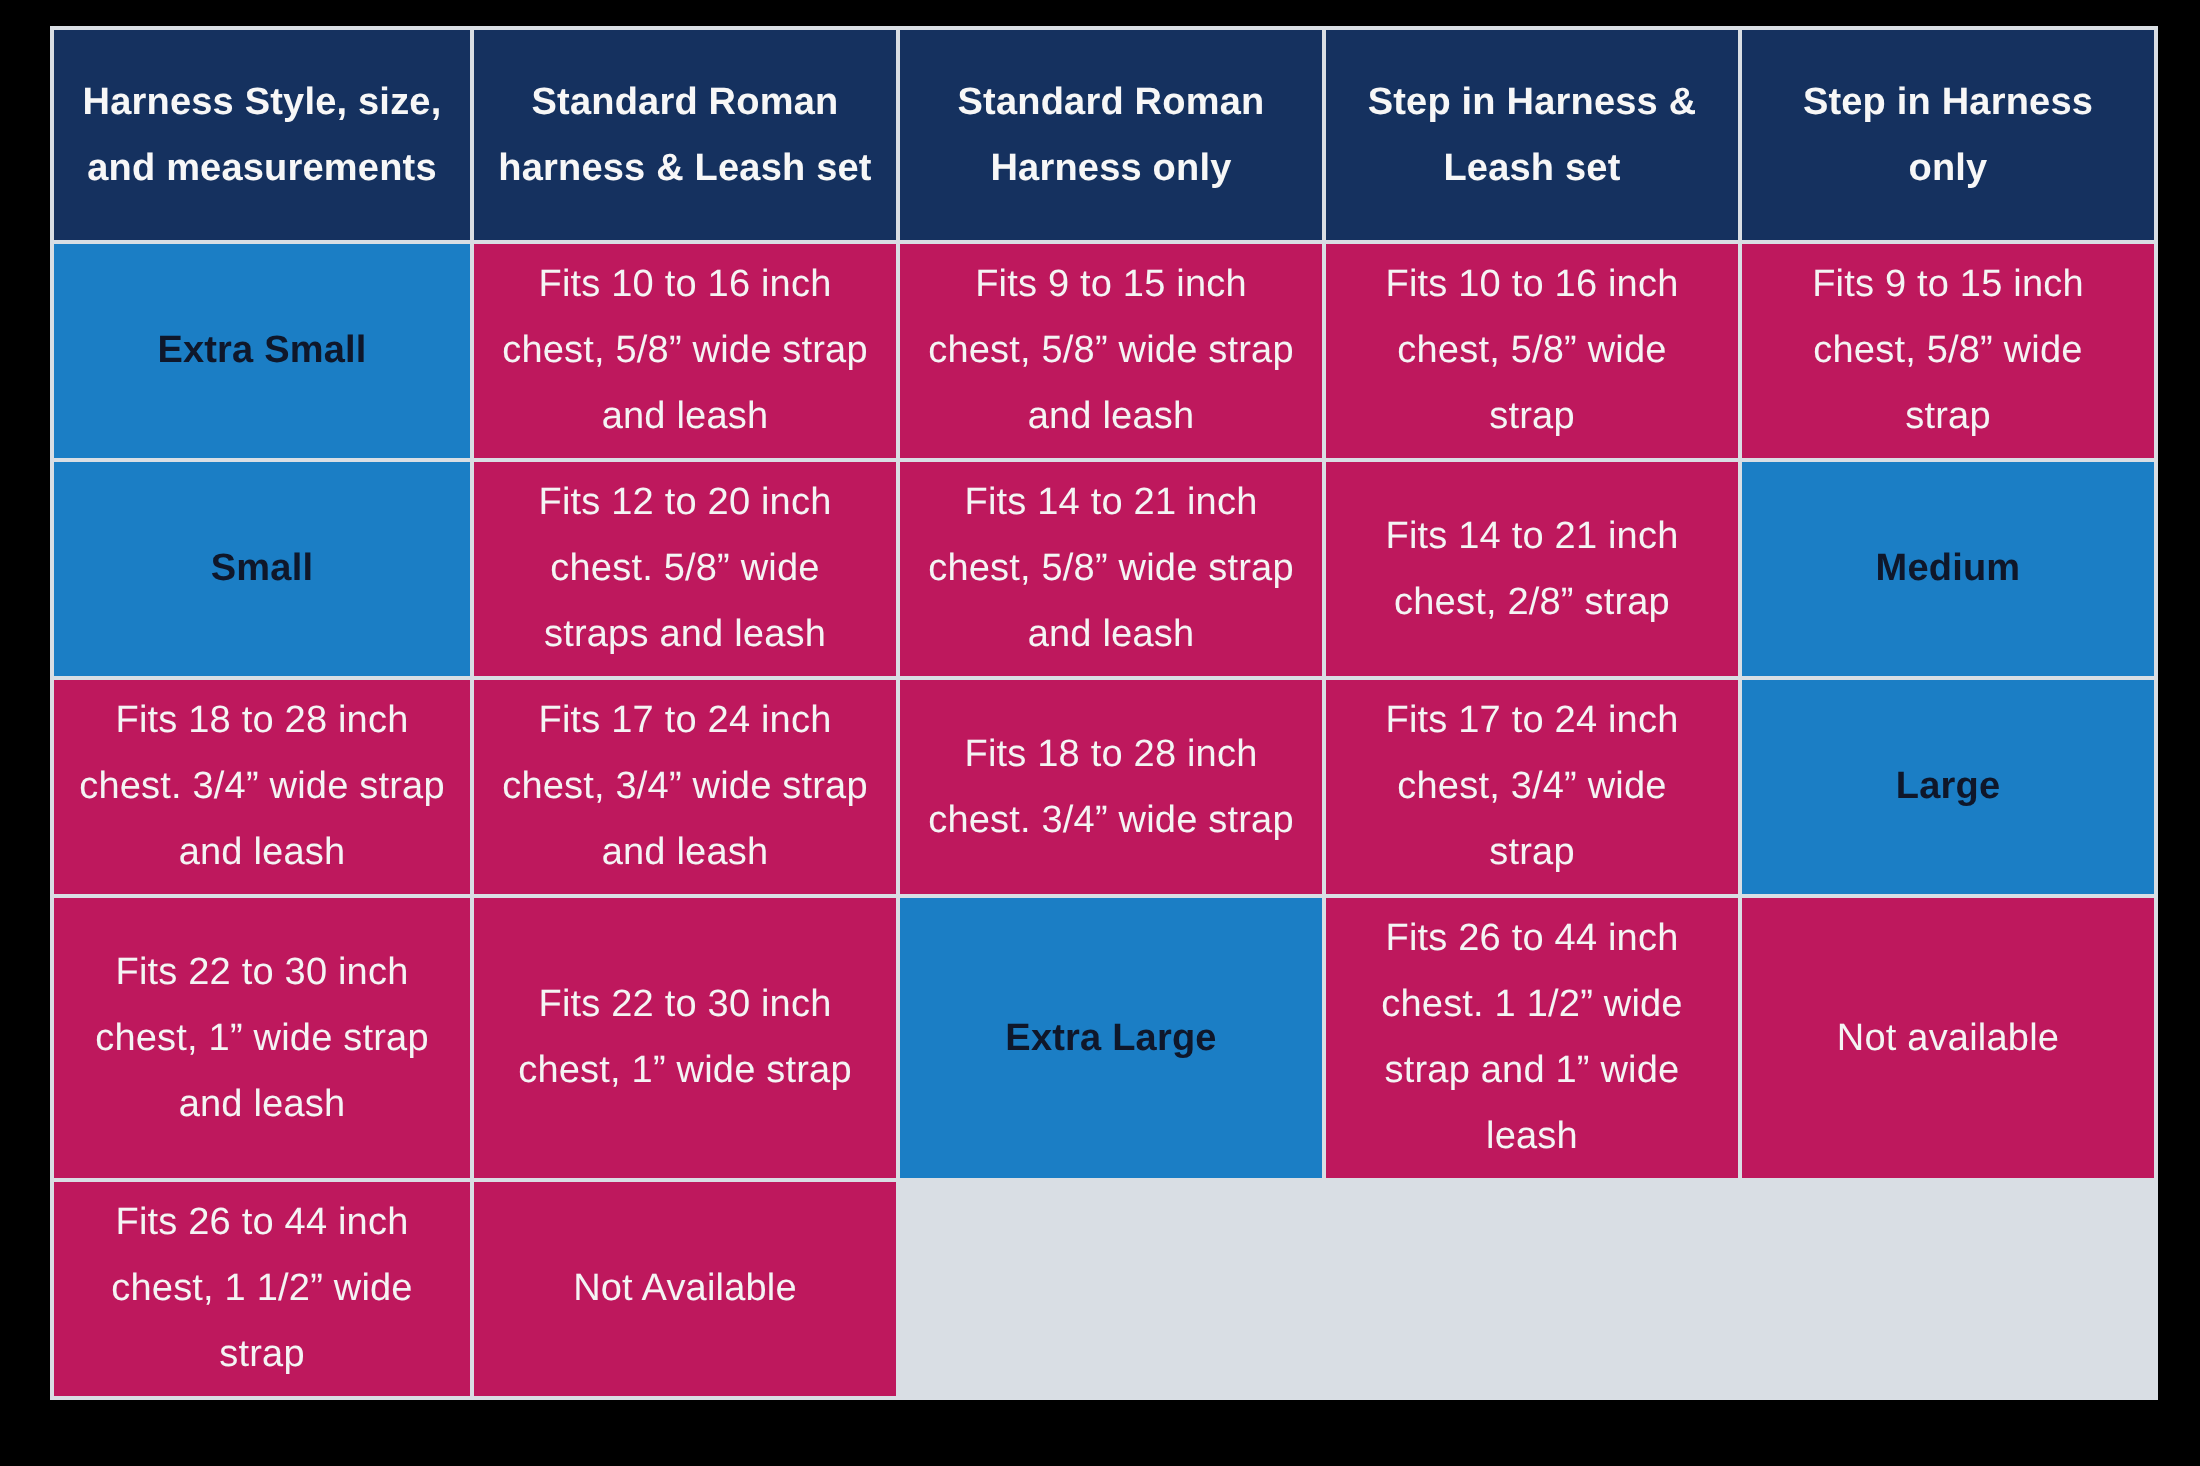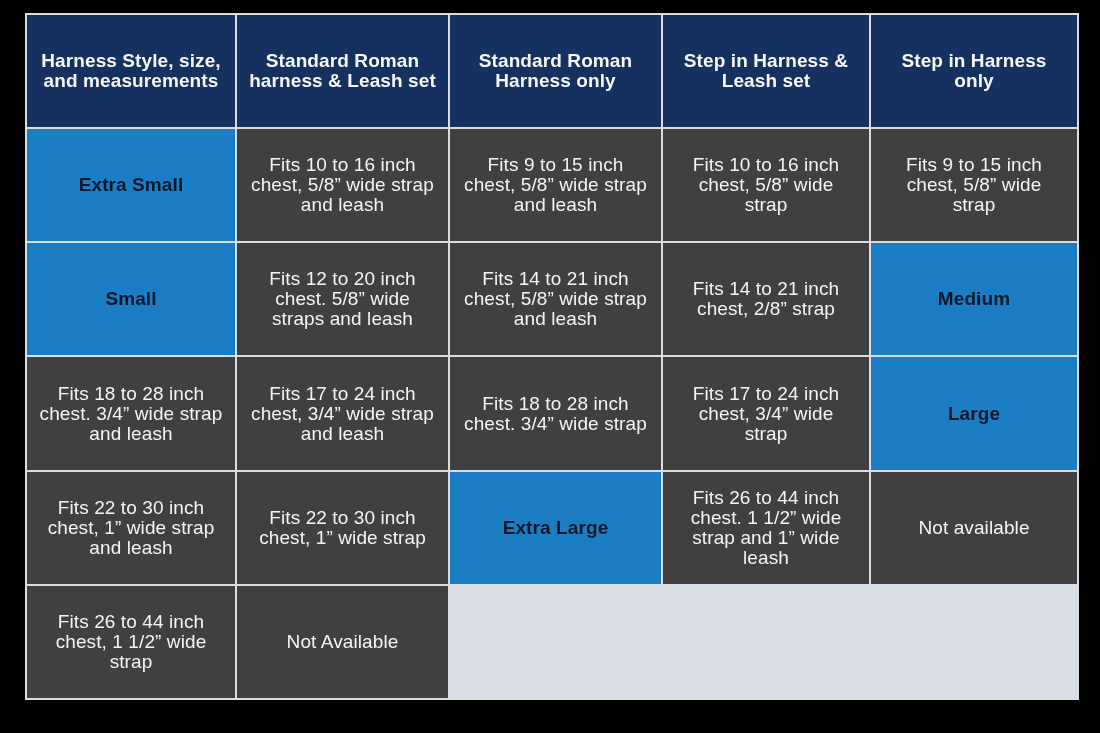--- a/index.html
+++ b/index.html
@@ -31,35 +31,35 @@
   }
   .cell {
     display: flex;
     align-items: center;
     justify-content: center;
     text-align: center;
     padding: 4px 12px;
     box-sizing: border-box;
     color: #f4f4f4;
     font-size: 19px;
-    line-height: 20px;
+    line-height: 33px;
     letter-spacing: 0.1px;
   }
   .cell.header {
     background: #15315f;
     font-weight: 700;
     color: #f7f7f7;
   }
   .cell.size {
     background: #1b7ec5;
     font-weight: 700;
     color: #0f172a;
   }
   .cell.data {
-    background: #404040;
+    background: #be185d;
     font-weight: 400;
   }
 </style>
 </head>
 <body>
 
 <div class="stage">
   <div class="size-table">
 
     <div class="cell header">Harness Style, size, and measurements</div>

